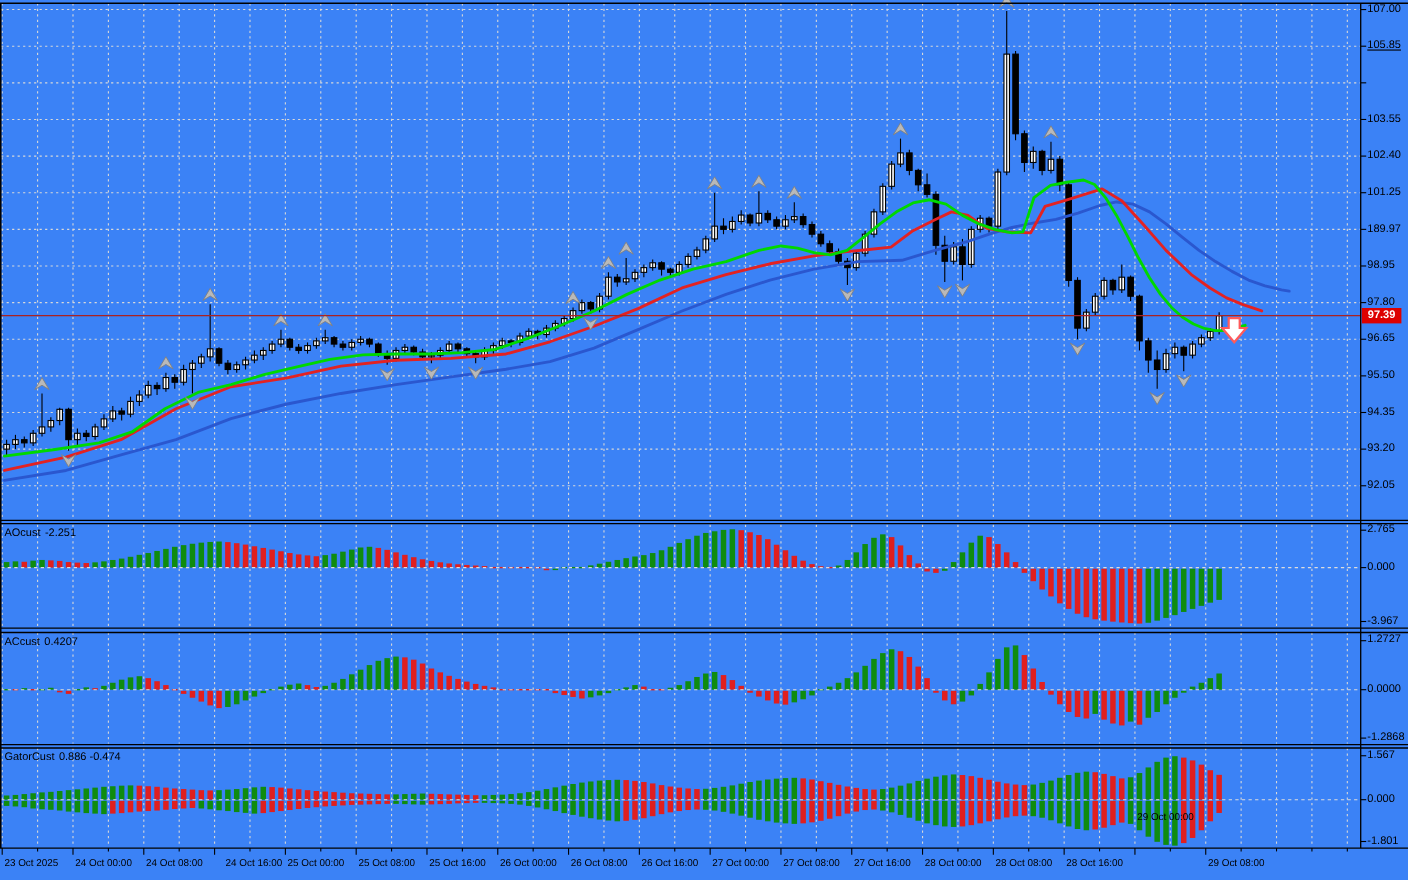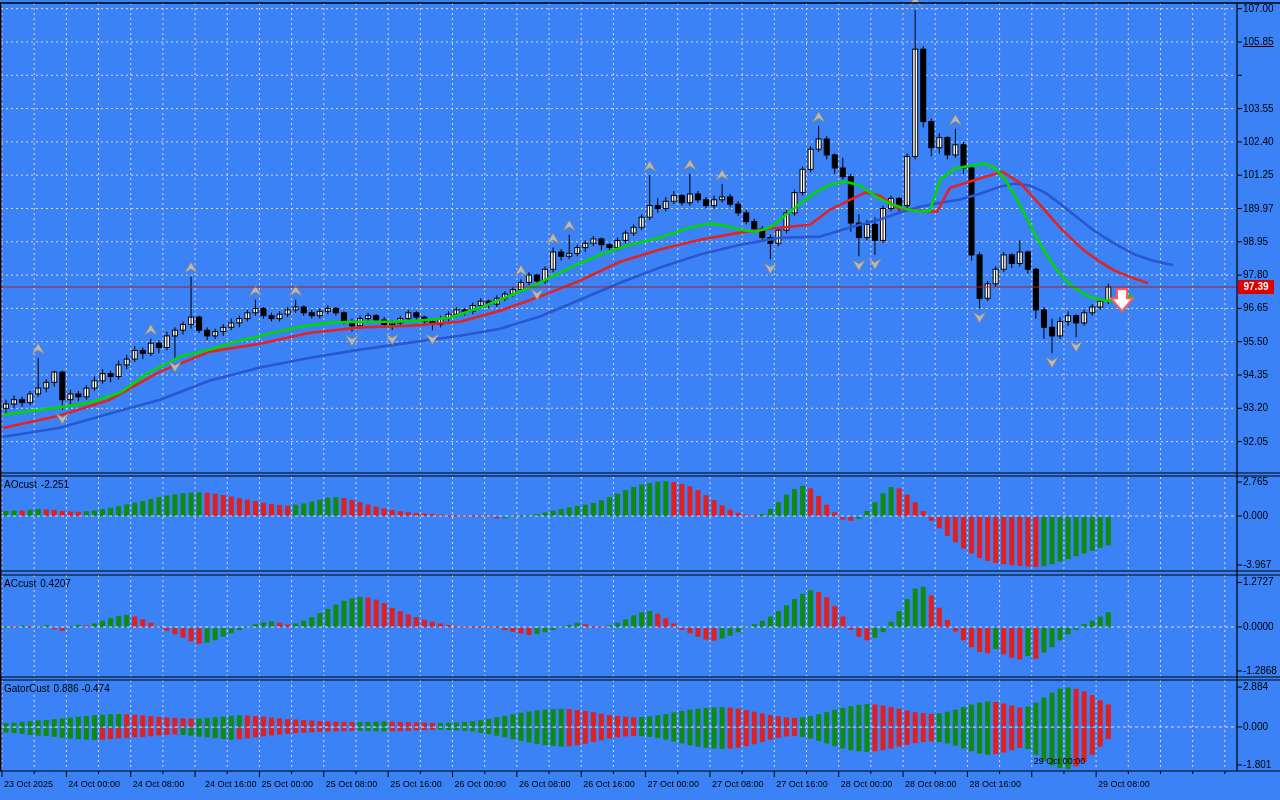--- a/index.html
+++ b/index.html
@@ -1147,40 +1147,40 @@
       <div class="axis-label" style="left: 1243px; top: 335.7px;">95.50</div>
       <div class="axis-label" style="left: 1243px; top: 369px;">94.35</div>
       <div class="axis-label" style="left: 1243px; top: 402.3px;">93.20</div>
       <div class="axis-label" style="left: 1243px; top: 435.6px; text-align: right;">92.05</div>
       <div class="axis-label" style="left: 1243px; top: 476px;">2.765</div>
       <div class="axis-label" style="left: 1243px; top: 510px;">0.000</div>
       <div class="axis-label" style="left: 1243px; top: 559px;">-3.967</div>
       <div class="axis-label" style="left: 1243px; top: 576.456px;">1.2727</div>
       <div class="axis-label" style="left: 1243px; top: 621px; text-align: right;">0.0000</div>
       <div class="axis-label" style="left: 1243px; top: 665px;">-1.2868</div>
-      <div class="axis-label" style="left: 1243px; top: 681.042px;">2.884</div>
+      <div class="axis-label" style="left: 1243px; top: 681.042px;">1.567</div>
       <div class="axis-label" style="left: 1243px; top: 721px;">0.000</div>
       <div class="axis-label" style="left: 1243px; top: 759px;">-1.801</div>
       <div class="time-label" style="left: 4px; top: 779px;">23 Oct 2025</div>
       <div class="time-label" style="left: 68.36px; top: 779px;">24 Oct 00:00</div>
       <div class="time-label" style="left: 132.72px; top: 779px;">24 Oct 08:00</div>
       <div class="time-label" style="left: 205px; top: 779px;">24 Oct 16:00</div>
       <div class="time-label" style="left: 261.44px; top: 779px;">25 Oct 00:00</div>
       <div class="time-label" style="left: 325.8px; top: 779px;">25 Oct 08:00</div>
       <div class="time-label" style="left: 390.16px; top: 779px;">25 Oct 16:00</div>
       <div class="time-label" style="left: 454.52px; top: 779px;">26 Oct 00:00</div>
       <div class="time-label" style="left: 518.88px; top: 779px;">26 Oct 08:00</div>
       <div class="time-label" style="left: 583.24px; top: 779px;">26 Oct 16:00</div>
       <div class="time-label" style="left: 647.6px; top: 779px;">27 Oct 00:00</div>
       <div class="time-label" style="left: 711.96px; top: 779px;">27 Oct 08:00</div>
       <div class="time-label" style="left: 776.32px; top: 779px;">27 Oct 16:00</div>
       <div class="time-label" style="left: 840.68px; top: 779px;">28 Oct 00:00</div>
       <div class="time-label" style="left: 905.04px; top: 779px;">28 Oct 08:00</div>
       <div class="time-label" style="left: 969.4px; top: 779px;">28 Oct 16:00</div>
-      <div class="time-label" style="left: 1033.76px; top: 756px;">29 Oct 00:00</div>
+      <div class="time-label" style="left: 1033.76px; top: 737px;">29 Oct 00:00</div>
       <div class="time-label" style="left: 1098.12px; top: 779px;">29 Oct 08:00</div>
     </div>
 
   <div class="pane-title" style="left:4px;top:479px">
     <span>AOcust</span><span>-2.251</span>
   </div>
   <div class="pane-title" style="left:4px;top:578px">
     <span>ACcust</span><span>0.4207</span>
   </div>
   <div class="pane-title" style="left:4px;top:683px">

